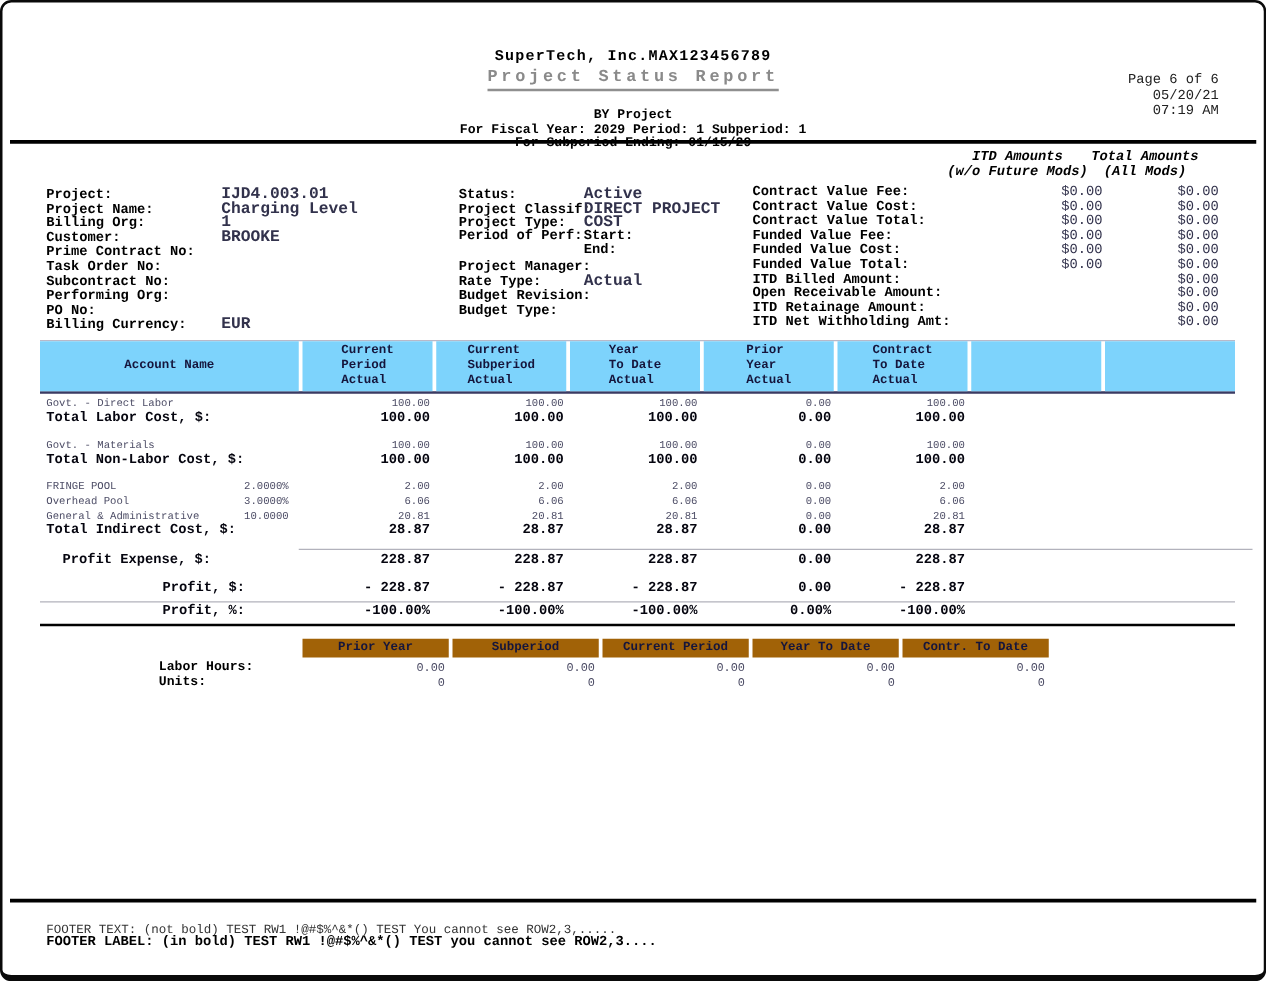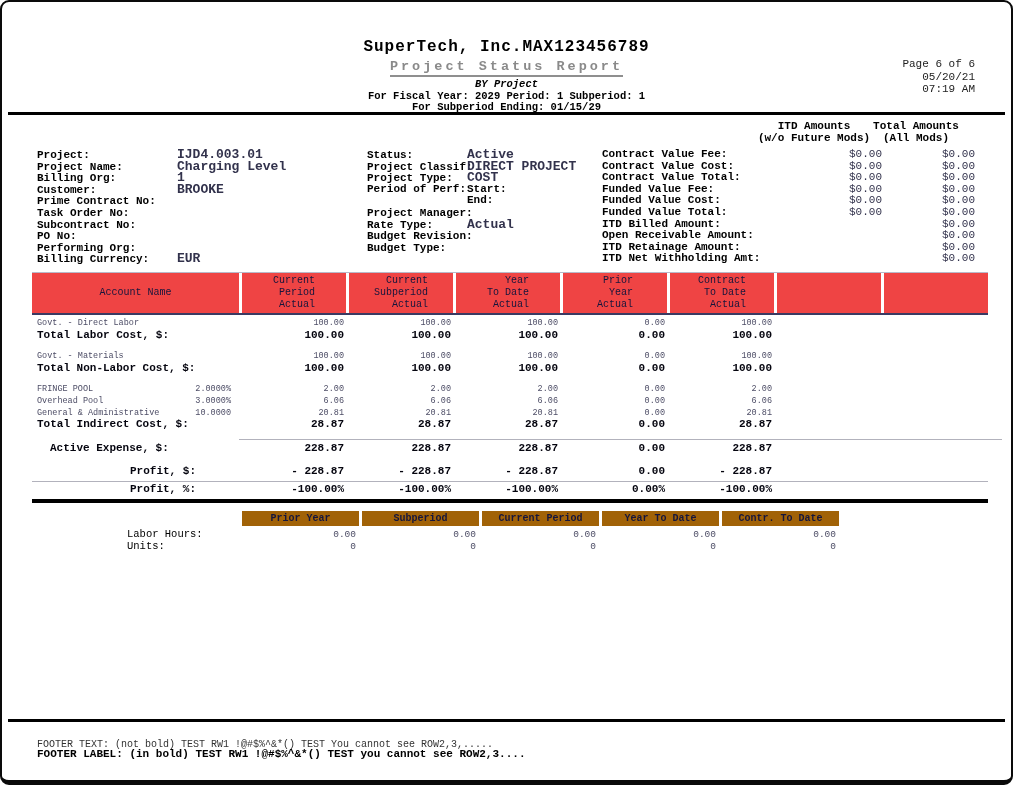--- a/index.html
+++ b/index.html
@@ -1,33 +1,33 @@
 <!DOCTYPE html>
 <html><head>
 <meta charset="utf-8">
 <style>
   html,body{margin:0;padding:0;width:1013px;height:785px;background:#fff;}
   .page{position:absolute;inset:0;border:2px solid #0a0a0a;border-bottom-width:5px;border-radius:9px;
         background:#fff;overflow:hidden;font-family:"Liberation Mono","DejaVu Sans Mono",monospace;color:#000;}
 
   
   .report-header{position:absolute;top:36px;left:0;width:100%;text-align:center;}
-  .company{font-size:16px;font-weight:bold;letter-spacing:1px;}
+  .company{font-size:12px;font-weight:bold;letter-spacing:1px;}
   .rtitle{display:inline-block;margin-top:3px;font-size:13.5px;font-weight:bold;letter-spacing:3px;
           color:#8a8a8a;border-bottom:2px solid #8f8f8f;padding-bottom:1px;text-align:right;}
-  .byline{margin-top:2px;font-size:10.5px;font-weight:bold;line-height:11.5px;font-style:italic;}
+  .byline{margin-top:14px;font-size:10.5px;font-weight:bold;line-height:11.5px;}
   .fline{font-size:10.5px;font-weight:bold;line-height:11.5px;}
   .pageinfo{position:absolute;top:56px;right:36px;text-align:right;font-size:11px;line-height:12.5px;color:#222;}
   .rule{position:absolute;left:6px;right:6px;height:3px;background:#000;}
   #rule-top{top:110px;}
   #rule-footer{top:717px;}
 
   
   .amt-hdr{position:absolute;top:119px;font-size:11px;font-weight:bold;line-height:11.8px;
-           text-align:center;white-space:pre-line;}
+           text-align:center;white-space:pre-line;font-style:italic;}
   #itd-hdr{left:746px;width:132px;}
   #tot-hdr{left:856px;width:116px;}
 
   
   .info{position:absolute;top:147px;}
   .irow{height:11.6px;line-height:11.6px;font-size:11px;white-space:nowrap;}
   #info-left{left:35px;width:330px;}
   #info-left .lbl{display:inline-block;width:140px;font-weight:bold;}
   #info-mid{left:365px;width:235px;}
   #info-mid .lbl{display:inline-block;width:100px;font-weight:bold;}
@@ -36,47 +36,47 @@
   #info-right{left:600px;width:375px;}
   #info-right .irow{position:relative;}
   #info-right .lbl{font-weight:bold;}
   #info-right .itd{position:absolute;left:180px;width:100px;text-align:right;color:#32324c;}
   #info-right .tot{position:absolute;left:285px;width:88px;text-align:right;color:#32324c;}
 
   
   .main{position:absolute;left:30px;top:270px;width:956px;}
   .mhead{display:grid;grid-template-columns:207px repeat(7,104px);column-gap:3px;
          border-top:1px solid #b9b9c9;border-bottom:2px solid #3a3a62;}
-  .hcell{background:#ef4444;height:40px;display:flex;align-items:center;justify-content:center;
-         text-align:right;font-size:10px;font-weight:normal;line-height:12px;color:#15153c;white-space:pre-line;}
+  .hcell{background:#7dd3fc;height:40px;display:flex;align-items:center;justify-content:center;
+         text-align:left;font-size:10px;font-weight:bold;line-height:12px;color:#15153c;white-space:pre-line;}
   .mbody{margin-top:3px;}
   .m-row{display:grid;grid-template-columns:207px repeat(7,104px);column-gap:3px;height:11.6px;line-height:11.6px;}
   .m-row .acct{display:flex;justify-content:space-between;white-space:nowrap;padding-left:5px;}
   .m-row .rate{margin-right:8px;}
   .m-row .vcell{text-align:right;padding-right:2px;}
   .m-row.detail{font-size:8.5px;color:#4d4d66;}
   .m-row.total,.m-row.expense,.m-row.profit,.m-row.profitpct{font-size:11px;font-weight:bold;color:#05050f;}
   .spacer{height:10px;}
   .m-row.expense{position:relative;height:auto;padding-top:4px;margin-top:8px;}
   .m-row.expense::before{content:"";position:absolute;top:0;left:207px;right:-14px;border-top:1px solid #b2b2bc;}
   .m-row.expense .acct{padding-left:18px;}
   .m-row.profit{margin-top:12px;}
   .m-row.profit .acct,.m-row.profitpct .acct{padding-left:98px;}
-  .m-row.profitpct{margin-top:3px;border-top:1px solid #b2b2bc;border-bottom:4px solid #000000;
+  .m-row.profitpct{margin-top:3px;border-top:1px solid #b2b2bc;border-bottom:2px solid #000000;
                    padding:2px 0 3px;height:auto;}
 
   
   .hours{position:absolute;left:30px;top:509px;width:807px;}
   .hhead{display:grid;grid-template-columns:207px repeat(5,117px);column-gap:3px;}
   .hhcell{background:#a16207;height:15px;line-height:15px;text-align:center;font-size:10px;
           font-weight:bold;color:#15153c;}
   .hhcell.first{background:transparent;}
   .hbody{margin-top:3px;}
   .h-row{display:grid;grid-template-columns:207px repeat(5,117px);column-gap:3px;height:11.6px;line-height:11.6px;}
-  .h-row .hlabel{font-weight:normal;font-size:10.5px;padding-left:95px;white-space:nowrap;}
+  .h-row .hlabel{font-weight:bold;font-size:10.5px;padding-left:95px;white-space:nowrap;}
   .h-row .hval{text-align:right;padding-right:3px;font-size:9.5px;color:#4d4d66;}
 
   
   .footer-label{position:absolute;left:35px;top:746px;font-size:11px;font-weight:bold;white-space:nowrap;}
   .footer-text{position:absolute;left:35px;top:737px;font-size:10px;color:#333;white-space:nowrap;}
 </style>
 </head>
 <body>
 
 <div class="page">
@@ -103,22 +103,22 @@
 (All Mods)</div>
 
   <div class="info" id="info-left">
       <div class="irow"><span class="lbl">Project:</span><span class="val">IJD4.003.01</span></div>
       <div class="irow"><span class="lbl">Project Name:</span><span class="val">Charging Level</span></div>
       <div class="irow"><span class="lbl">Billing Org:</span><span class="val">1</span></div>
       <div class="irow"><span class="lbl">Customer:</span><span class="val">BROOKE</span></div>
       <div class="irow"><span class="lbl">Prime Contract No:</span><span class="val"></span></div>
       <div class="irow"><span class="lbl">Task Order No:</span><span class="val"></span></div>
       <div class="irow"><span class="lbl">Subcontract No:</span><span class="val"></span></div>
+      <div class="irow"><span class="lbl">Performing Org:</span><span class="val"></span></div>
       <div class="irow"><span class="lbl">PO No:</span><span class="val"></span></div>
-      <div class="irow"><span class="lbl">Performing Org:</span><span class="val"></span></div>
       <div class="irow"><span class="lbl">Billing Currency:</span><span class="val">EUR</span></div>
     </div>
   <div class="info" id="info-mid">
       <div class="irow"><span class="lbl">Status:</span><span class="val">Active</span></div>
       <div class="irow"><span class="lbl">Project Classif:</span><span class="val">DIRECT PROJECT</span></div>
       <div class="irow"><span class="lbl">Project Type:</span><span class="val">COST</span></div>
       <div class="irow"><span class="lbl">Period of Perf:</span><span class="val boldval">Start:</span></div>
       <div class="irow"><span class="lbl"></span><span class="val boldval">End:</span></div>
       <div class="irow"><span class="lbl">Project Manager:</span><span class="val"></span></div>
       <div class="irow"><span class="lbl">Rate Type:</span><span class="val">Actual</span></div>
@@ -261,21 +261,21 @@
           <div class="vcell">28.87</div>
           <div class="vcell">28.87</div>
           <div class="vcell">28.87</div>
           <div class="vcell">0.00</div>
           <div class="vcell">28.87</div>
           <div class="vcell"></div>
           <div class="vcell"></div>
         </div>
         <div class="m-row expense">
           <div class="acct">
-            <span class="aname">Active Expense, $:</span>
+            <span class="aname">Profit Expense, $:</span>
             <span class="rate"></span>
           </div>
           <div class="vcell">228.87</div>
           <div class="vcell">228.87</div>
           <div class="vcell">228.87</div>
           <div class="vcell">0.00</div>
           <div class="vcell">228.87</div>
           <div class="vcell"></div>
           <div class="vcell"></div>
         </div>

